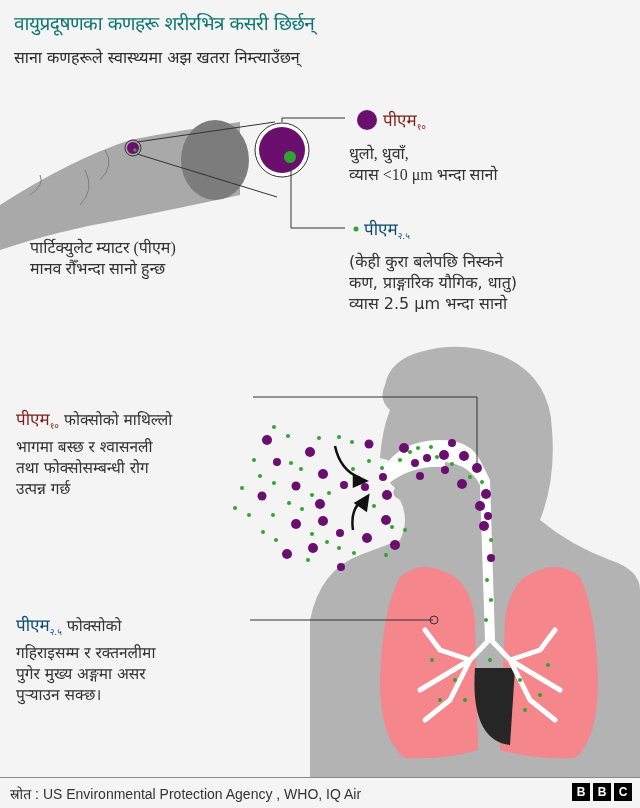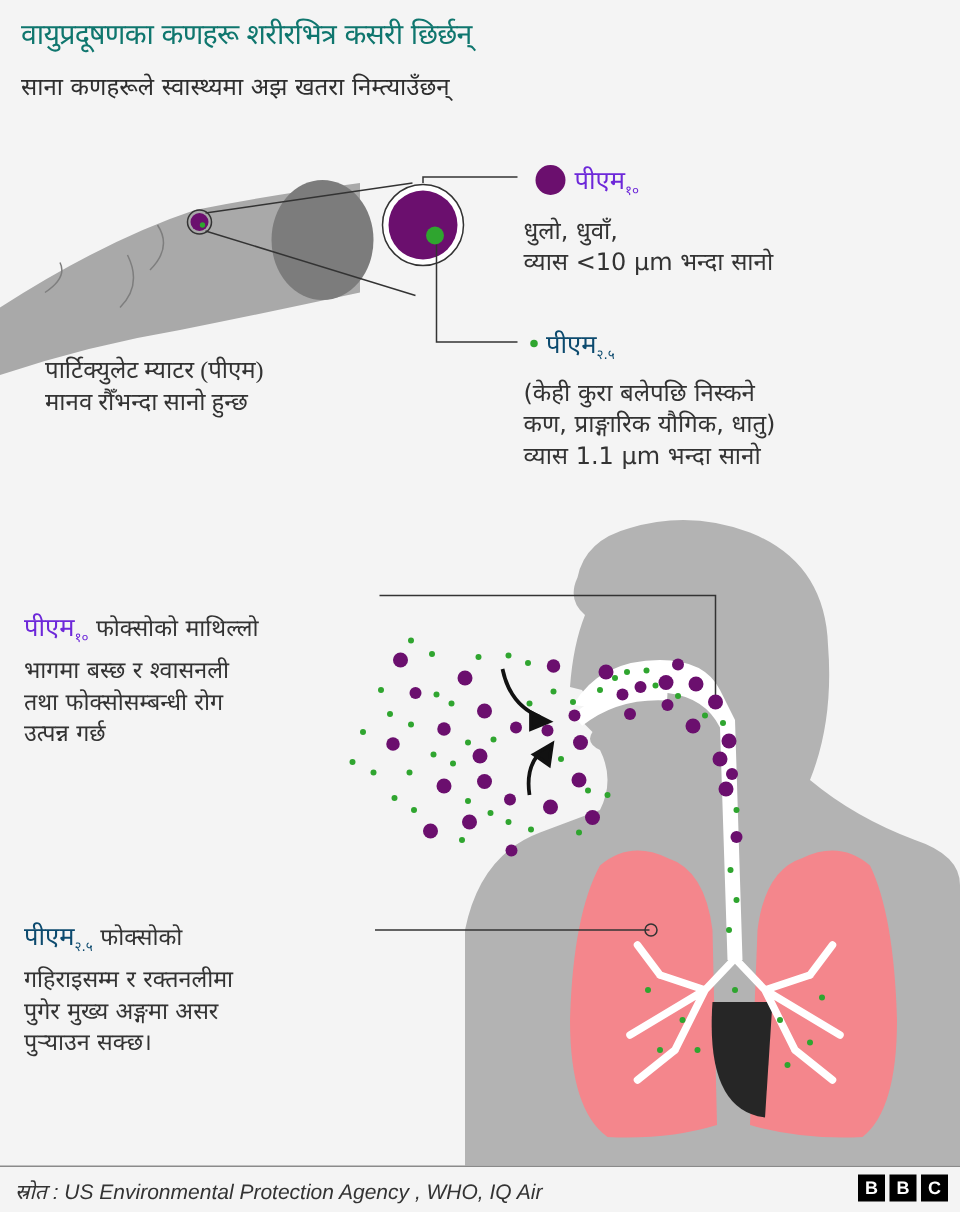--- a/index.html
+++ b/index.html
@@ -2,27 +2,27 @@
 <html><head>
 <meta charset="utf-8">
 <style>
   html, body { margin:0; padding:0; }
   body { width:640px; height:808px; background:#f4f4f4; position:relative; overflow:hidden;
          font-family:"DejaVu Sans", sans-serif; color:#2b2b2b; }
   .abs { position:absolute; }
   .title { left:14px; top:4px; font-size:19px; line-height:38px; color:#0f766e; white-space:nowrap; letter-spacing:-0.5px; }
   .subtitle { left:14px; top:44px; font-size:16px; line-height:28px; color:#2e2e2e; white-space:nowrap; }
   .txt { font-size:15.5px; line-height:21px; color:#333; white-space:pre-line; }
-  .purple { color:#6d28d9; }
+  .purple { color:#7f1d1d; }
   .green { color:#0c4a6e; }
   .lbl { font-size:17px; }
   sub.s { font-size:9px; vertical-align:-4px; }
   svg { position:absolute; left:0; top:0; }
   .footer-line { left:0; top:777px; width:640px; height:1px; background:#8a8a8a; }
-  .footer { left:10px; top:784px; font-size:14px; line-height:20px; color:#333; white-space:nowrap; font-family:"Liberation Sans", sans-serif;font-style:italic; }
+  .footer { left:10px; top:784px; font-size:14px; line-height:20px; color:#333; white-space:nowrap; font-family:"Liberation Sans", sans-serif; }
   .bbc { right:8px; top:783px; display:flex; gap:3px; }
   .bbc span { width:18px; height:18px; background:#000; color:#fff; font-family:"Liberation Sans", sans-serif;
               font-weight:bold; font-size:12px; line-height:18px; text-align:center; display:block; }
 </style>
 </head>
 <body>
 
 <svg width="640" height="808" viewBox="0 0 640 808">
 
   <g>
@@ -173,29 +173,29 @@
 
 <div class="abs title">वायुप्रदूषणका कणहरू शरीरभित्र कसरी छिर्छन्</div>
 <div class="abs subtitle">साना कणहरूले स्वास्थ्यमा अझ खतरा निम्त्याउँछन्</div>
 
 <div class="abs txt" style="left:30px;top:237px;font-size:16px;font-family:Liberation Serif, serif;">पार्टिक्युलेट म्याटर (पीएम)
 मानव रौँभन्दा सानो हुन्छ</div>
 
 <div class="abs lbl purple" style="left:383px;top:108px;">
   <span>पीएम</span><sub class="s">१०</sub>
 </div>
-<div class="abs txt" style="left:349px;top:143px;font-size:16px;">धुलो, धुवाँ,
+<div class="abs txt" style="left:349px;top:143px;font-size:16px;font-family:Liberation Serif, serif;">धुलो, धुवाँ,
 व्यास &lt;10 μm भन्दा सानो</div>
 
 <div class="abs lbl green" style="left:364px;top:217px;">
   <span>पीएम</span><sub class="s">२.५</sub>
 </div>
 <div class="abs txt" style="left:349px;top:251px;font-size:16px;">(केही कुरा बलेपछि निस्कने
 कण, प्राङ्गारिक यौगिक, धातु)
-व्यास 1.1 μm भन्दा सानो</div>
+व्यास 2.5 μm भन्दा सानो</div>
 
 <div class="abs txt" style="left:16px;top:388px;width:240px;">
   <span class="purple lbl"><span>पीएम</span><sub class="s">१०</sub></span><span> फोक्सोको माथिल्लो
 भागमा बस्छ र श्वासनली
 तथा फोक्सोसम्बन्धी रोग
 उत्पन्न गर्छ</span>
 </div>
 
 <div class="abs txt" style="left:16px;top:594px;width:240px;">
   <span class="green lbl"><span>पीएम</span><sub class="s">२.५</sub></span><span> फोक्सोको

